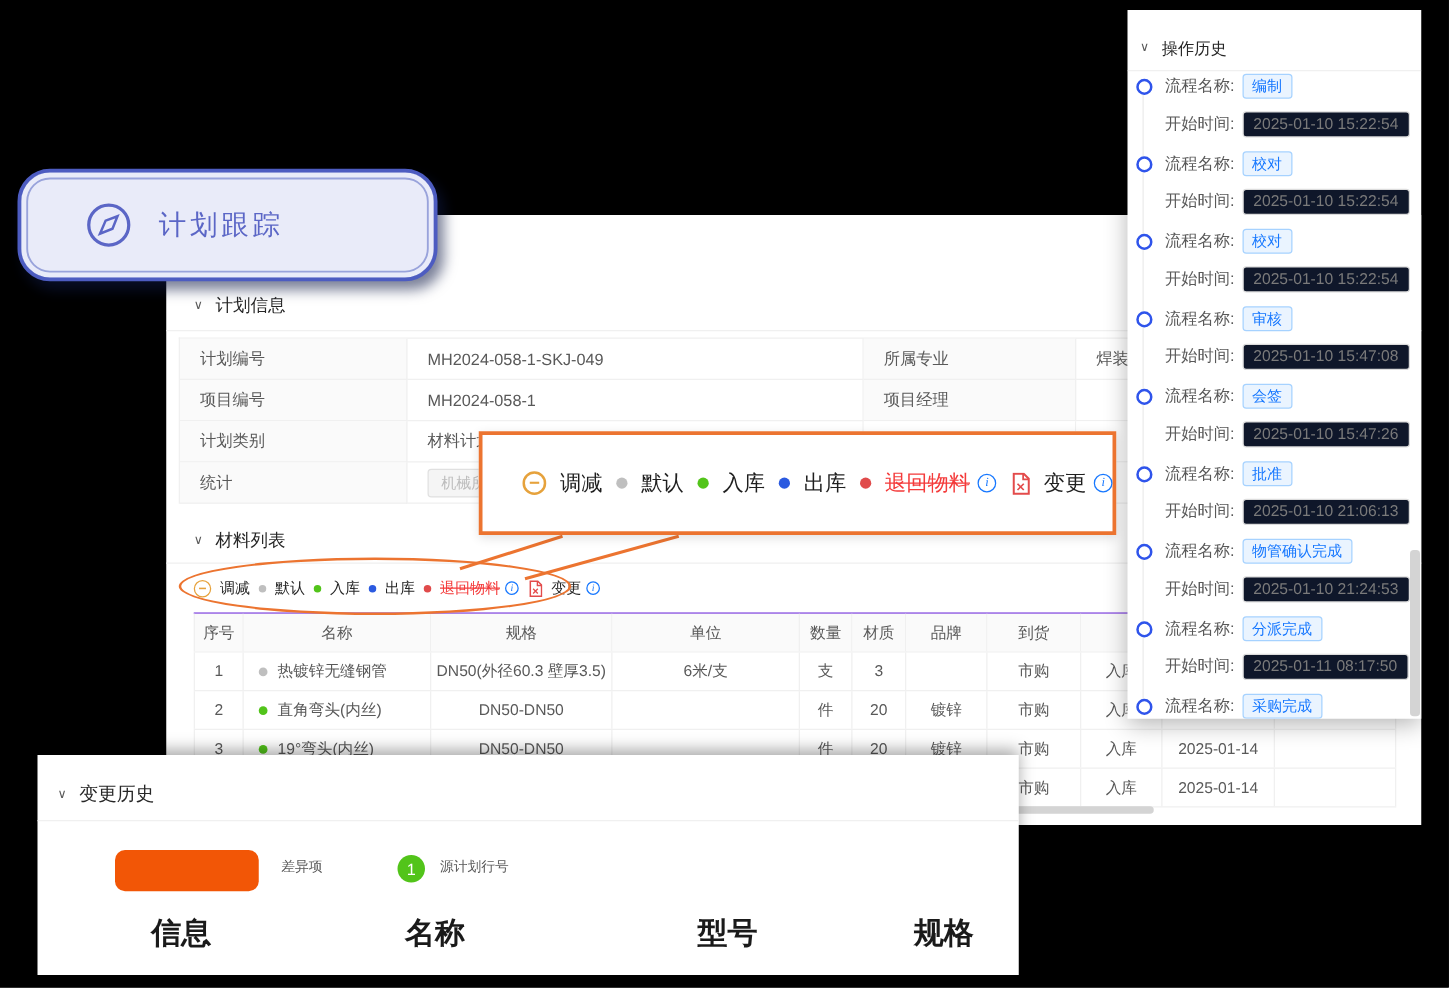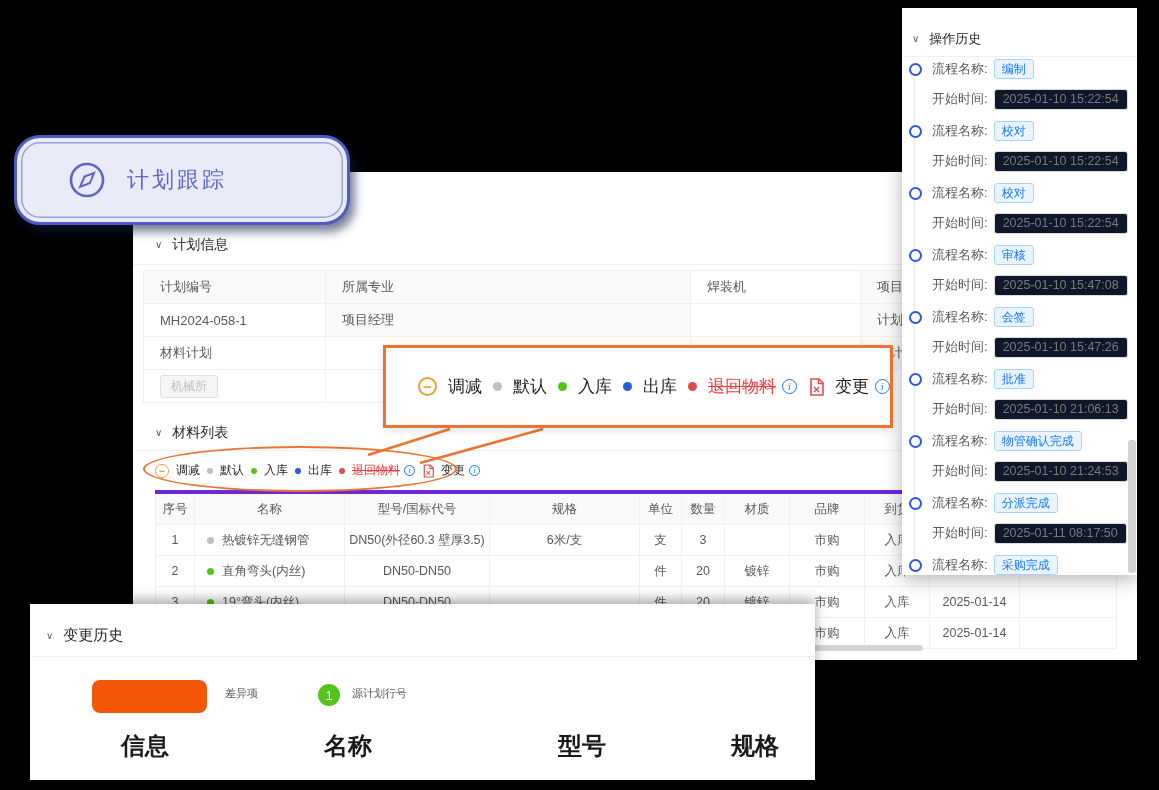--- a/index.html
+++ b/index.html
@@ -49,21 +49,21 @@
   .legend-big .info-circle{width:15px;height:15px;font-size:10px;margin-left:-5px;}
   .legend-small .info-circle{width:11px;height:11px;font-size:8px;margin-left:-3px;}
   .doc-icon{flex:none;display:flex;}
 
   
   .mrow{display:grid;grid-template-columns:40px 150px 145px 150px 42px 43px 65px 75px 65px 90px 97px;
         height:30px;border-bottom:1px solid #F0F0F0;font-size:12.5px;color:#595959;}
   .mrow>div{display:flex;align-items:center;justify-content:center;border-right:1px solid #F0F0F0;
             overflow:hidden;white-space:nowrap;box-sizing:border-box;}
   .mrow>div:first-child{border-left:1px solid #F0F0F0;}
-  .mhead{border-top:4px solid #6d28d9;}
+  .mhead{border-top:1px solid #6d28d9;}
   .mhead>div{background:#FAFAFA;color:#595959;}
   .mt-name{justify-content:flex-start !important;padding-left:12px;gap:8px;}
   .scroll-thumb{background:#D4D4D4;border-radius:3px;}
 
   
   #op-panel{left:902px;top:8px;width:235px;height:567px;z-index:30;overflow:hidden;
             box-shadow:0 4px 18px rgba(0,0,0,.3);}
   .op-entry{position:absolute;left:0;width:100%;}
   .op-line{display:flex;align-items:center;padding-left:30px;height:22px;gap:6px;}
   .op-line2{margin-top:8px;}
@@ -101,20 +101,21 @@
   <div class="abs panel" style="left:133px;top:172px;width:1004px;height:488px;">
 
     <div class="abs sec-head" style="left:22px;top:64px;">
       <span class="chev">∨</span>
       <span>计划信息</span>
     </div>
     <div class="abs hr" style="left:0;top:92px;width:1004px;"></div>
 
     <div class="abs pi-form" style="left:10px;top:98px;width:984px;">
       <div class="pi-label">计划编号</div>
+      <div class="pi-value">MH2024-058-1-SKJ-049</div>
       <div class="pi-label">所属专业</div>
       <div class="pi-value">焊装机</div>
 
       <div class="pi-label">项目编号</div>
       <div class="pi-value">MH2024-058-1</div>
       <div class="pi-label">项目经理</div>
       <div class="pi-value"></div>
 
       <div class="pi-label">计划类别</div>
       <div class="pi-value">材料计划</div>
@@ -155,21 +156,20 @@
           </svg>
       </span>
       <span>变更</span>
       <span class="info-circle">i</span>
     </div>
 
     <div class="abs" style="left:22px;top:318px;">
       <div class="mrow mhead">
         <div>序号</div>
         <div>名称</div>
-        <div>型号/国标代号</div>
         <div>规格</div>
         <div>单位</div>
         <div>数量</div>
         <div>材质</div>
         <div>品牌</div>
         <div>到货</div>
         <div></div>
         <div></div>
       </div>
 

